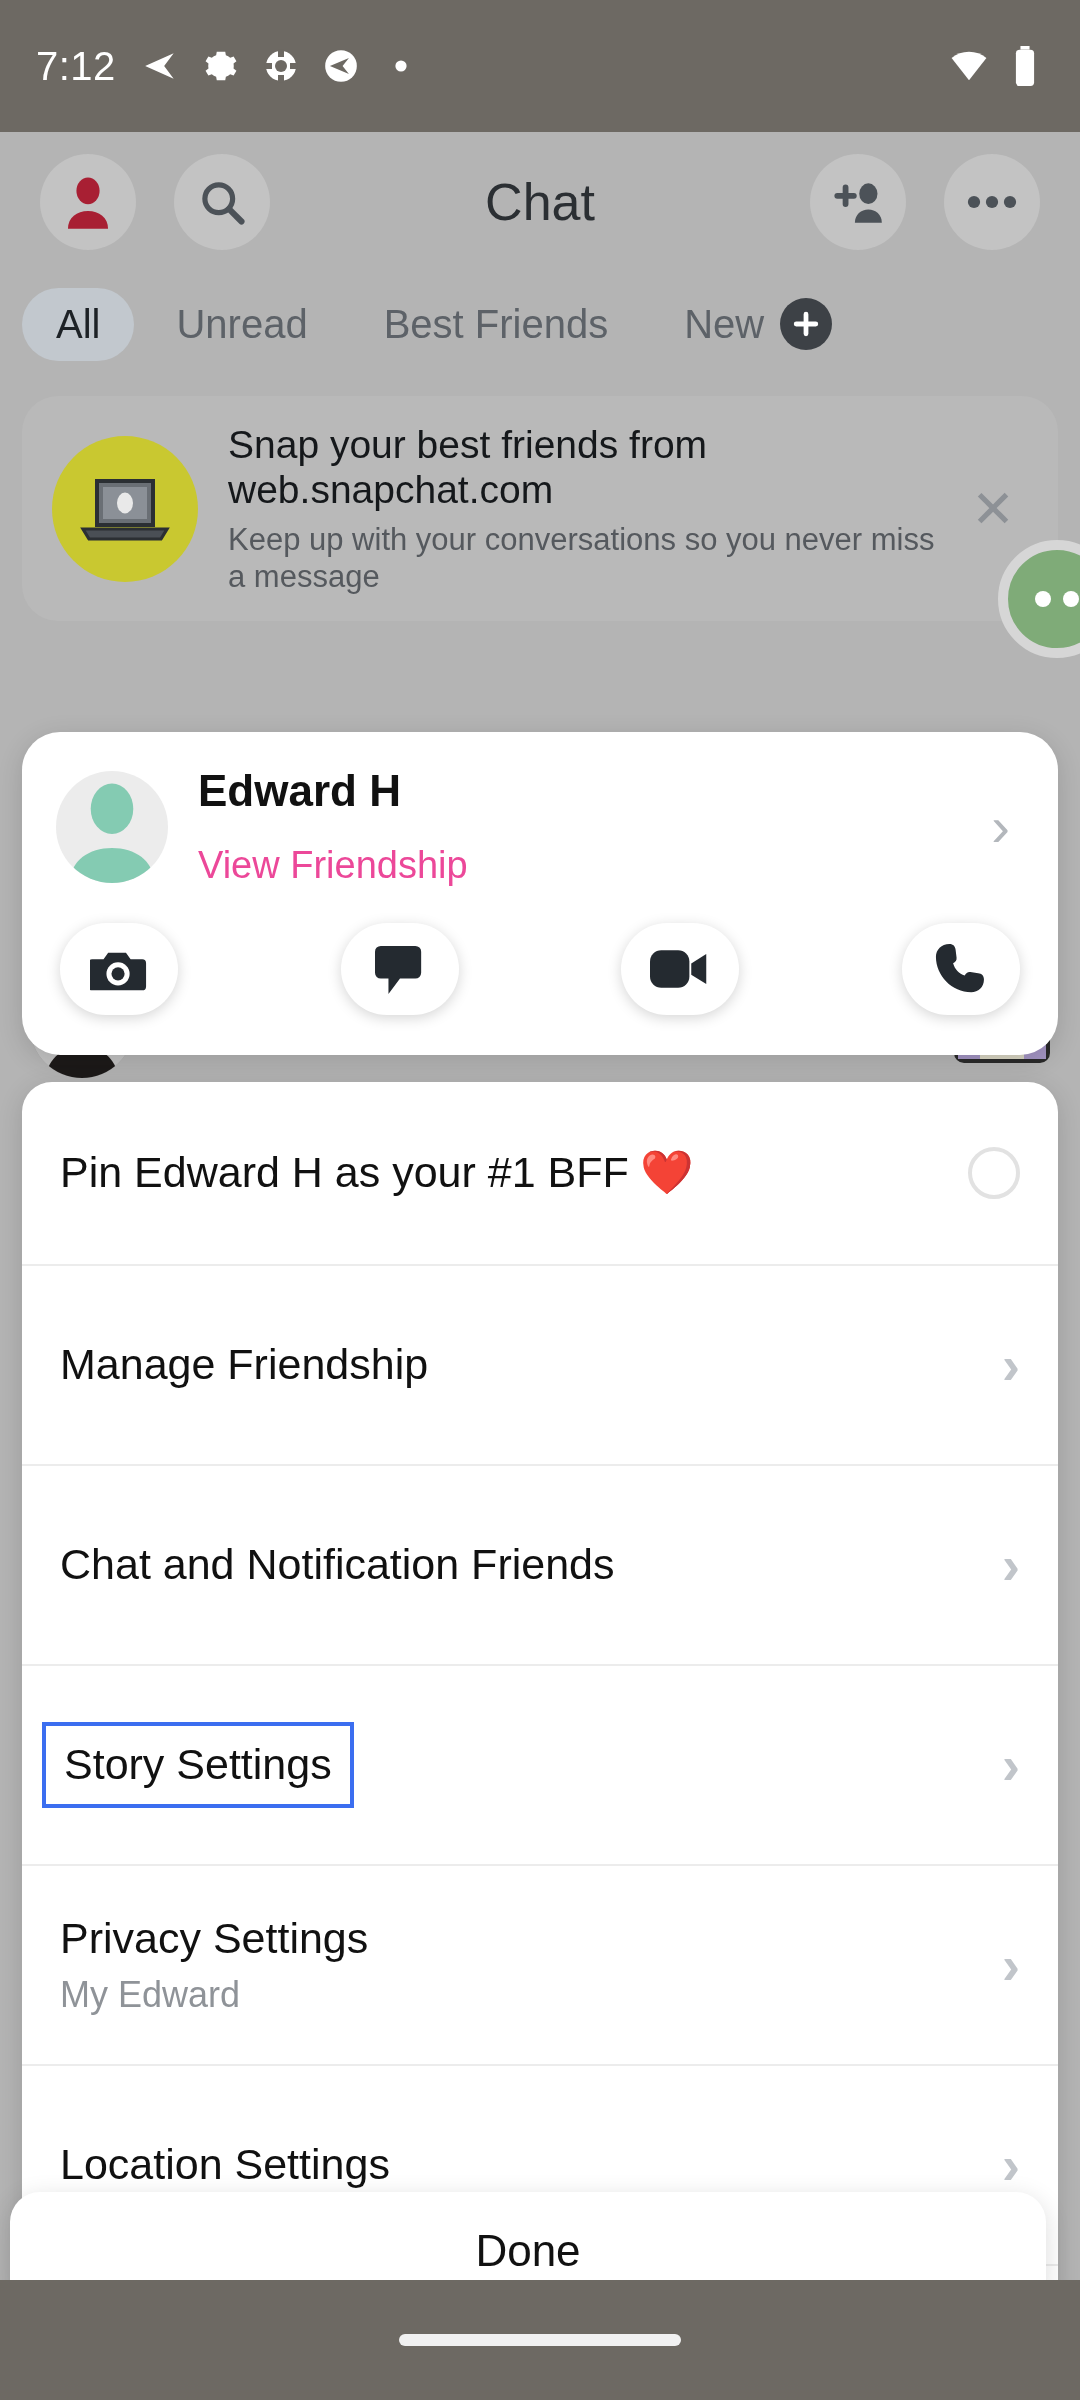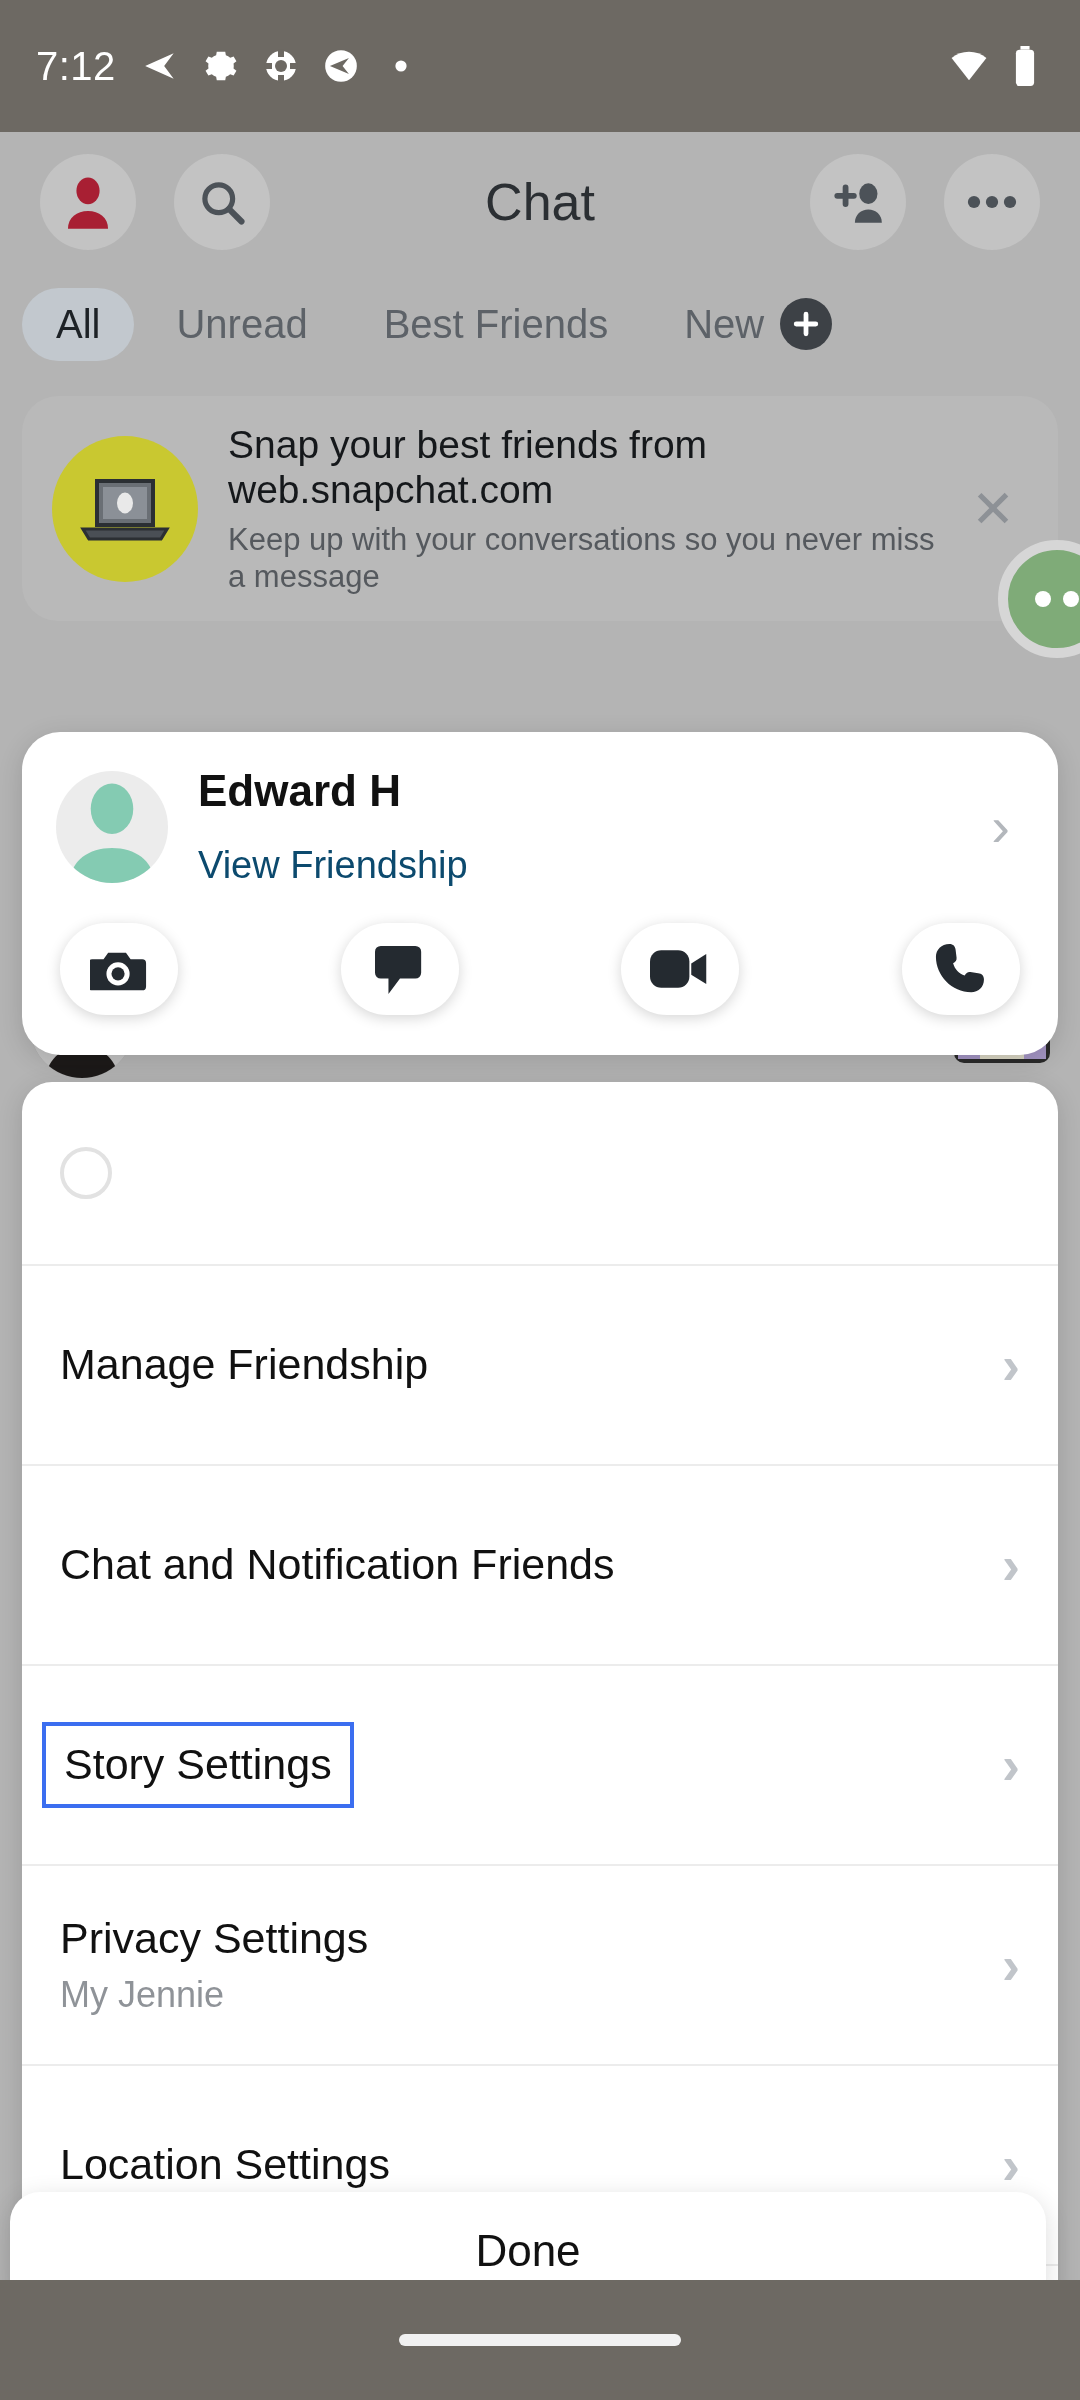--- a/index.html
+++ b/index.html
@@ -97,21 +97,21 @@
     background: #fff; border-radius: 38px; padding: 34px 0 40px;
     box-shadow: 0 6px 26px rgba(0,0,0,.14);
   }
   .pc-head { display: flex; align-items: center; padding: 0 34px; }
   .pc-avatar {
     width: 112px; height: 112px; border-radius: 50%; background: #ececec;
     display: flex; align-items: flex-end; justify-content: center; overflow: hidden; flex: none;
   }
   .pc-names { margin-left: 30px; flex: 1; }
   .pc-name { font-size: 44px; font-weight: bold; color: #111; }
-  .pc-sub { font-size: 38px; color: #0c4a6e; margin-top: 28px; }
+  .pc-sub { font-size: 38px; color: #ec4899; margin-top: 28px; }
   .pc-chev { font-size: 56px; color: #b3b7bc; padding-right: 14px; }
   .pc-actions { display: flex; justify-content: space-between; padding: 0 38px; margin-top: 36px; }
   .act {
     width: 118px; height: 92px; border-radius: 46px; background: #fff;
     box-shadow: 0 3px 14px rgba(0,0,0,.17);
     display: flex; align-items: center; justify-content: center;
   }
 
   
   .sheet {
@@ -338,20 +338,23 @@
         <svg width="52" height="54" viewBox="0 0 26 28">
             <path d="M7 1c2 0 3 1.2 3.2 3l.5 4c.2 1.6-.6 2.3-1.8 3 .8 3 3.2 5.5 6 6.4.8-1.2 1.5-2 3-1.8l4 .6c1.8.2 3 1.2 3 3.2 0 4-3 6.6-6.6 6.6C8.2 26 0 17.4 0 7.6 0 4 2.8 1 7 1z" fill="#242a30"></path>
           </svg>
       </div>
     </div>
   </div>
 
   <div class="sheet">
 
     <div class="mi" style="min-height:182px">
+      <div class="mi-texts">
+        <div class="mi-label">Pin Edward H as your #1 BFF ❤️</div>
+      </div>
       <div class="toggle-circle"></div>
     </div>
 
     <div class="mi" style="min-height:200px">
       <div class="mi-texts">
         <div class="mi-label">Manage Friendship</div>
       </div>
       <div class="mi-chev">›</div>
     </div>
 
@@ -365,21 +368,21 @@
     <div class="mi" style="min-height:200px">
       <div class="mi-texts">
         <div class="mi-label boxed">Story Settings</div>
       </div>
       <div class="mi-chev">›</div>
     </div>
 
     <div class="mi" style="min-height:200px">
       <div class="mi-texts">
         <div class="mi-label">Privacy Settings</div>
-        <div class="mi-sub">My Jennie</div>
+        <div class="mi-sub">My Edward</div>
       </div>
       <div class="mi-chev">›</div>
     </div>
 
     <div class="mi" style="min-height:200px">
       <div class="mi-texts">
         <div class="mi-label">Location Settings</div>
       </div>
       <div class="mi-chev">›</div>
     </div>

